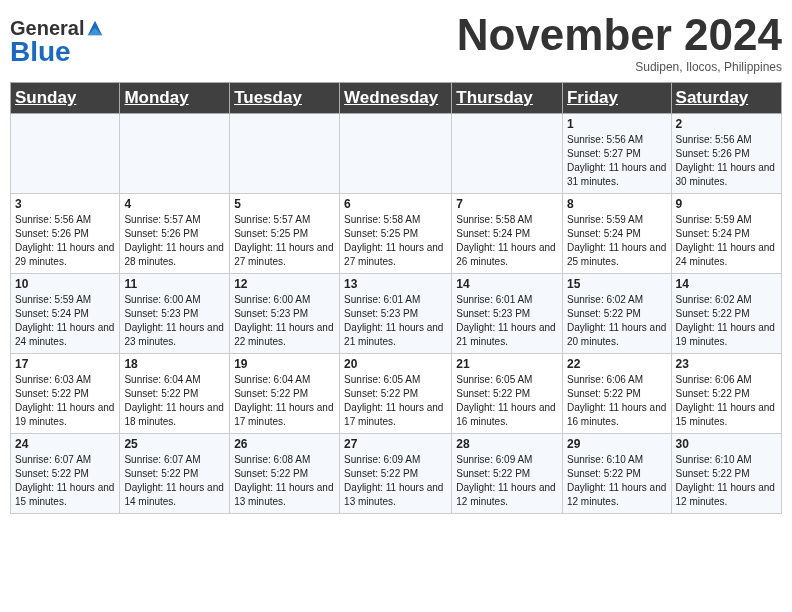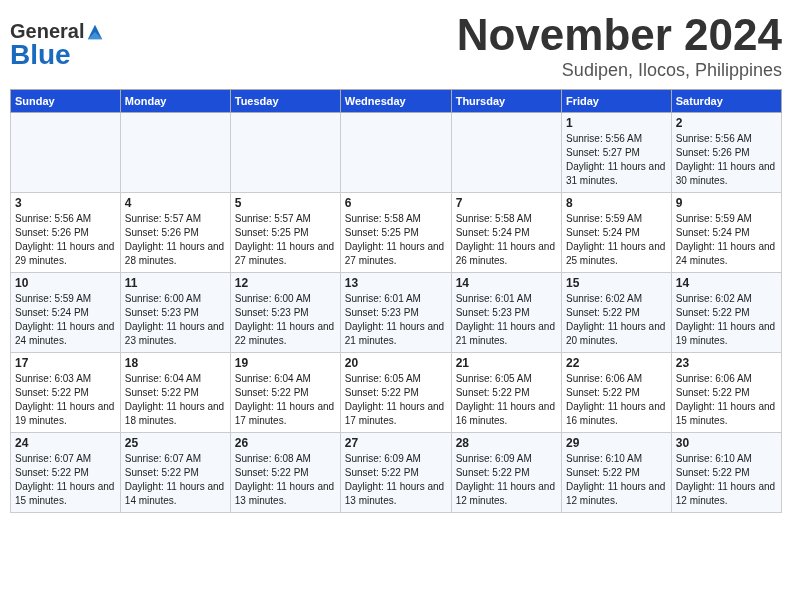--- a/index.html
+++ b/index.html
@@ -37,35 +37,36 @@
     }
     .title-block {
       text-align: right;
     }
     .month-title {
       font-size: 44px;
       font-weight: bold;
       color: #333;
     }
     .location-title {
-      font-size: 18px;
+      font-size: 12px;
       color: #555;
     }
     table {
       width: 100%;
       border-collapse: collapse;
     }
     thead tr th {
-      background-color: #1d4ed8;
+      background-color: #404040;
       color: #fff;
-      font-size: 11px;
+      font-size: 17px;
       font-weight: bold;
       padding: 5px 4px;
       text-align: left;
       border: 1px solid #aaa;
+      text-decoration: underline;
     }
     tbody tr td {
       border: 1px solid #ccc;
       vertical-align: top;
       padding: 3px 4px;
       font-size: 10px;
       color: #222;
       height: 80px;
       width: 113px;
       background: #fff;

